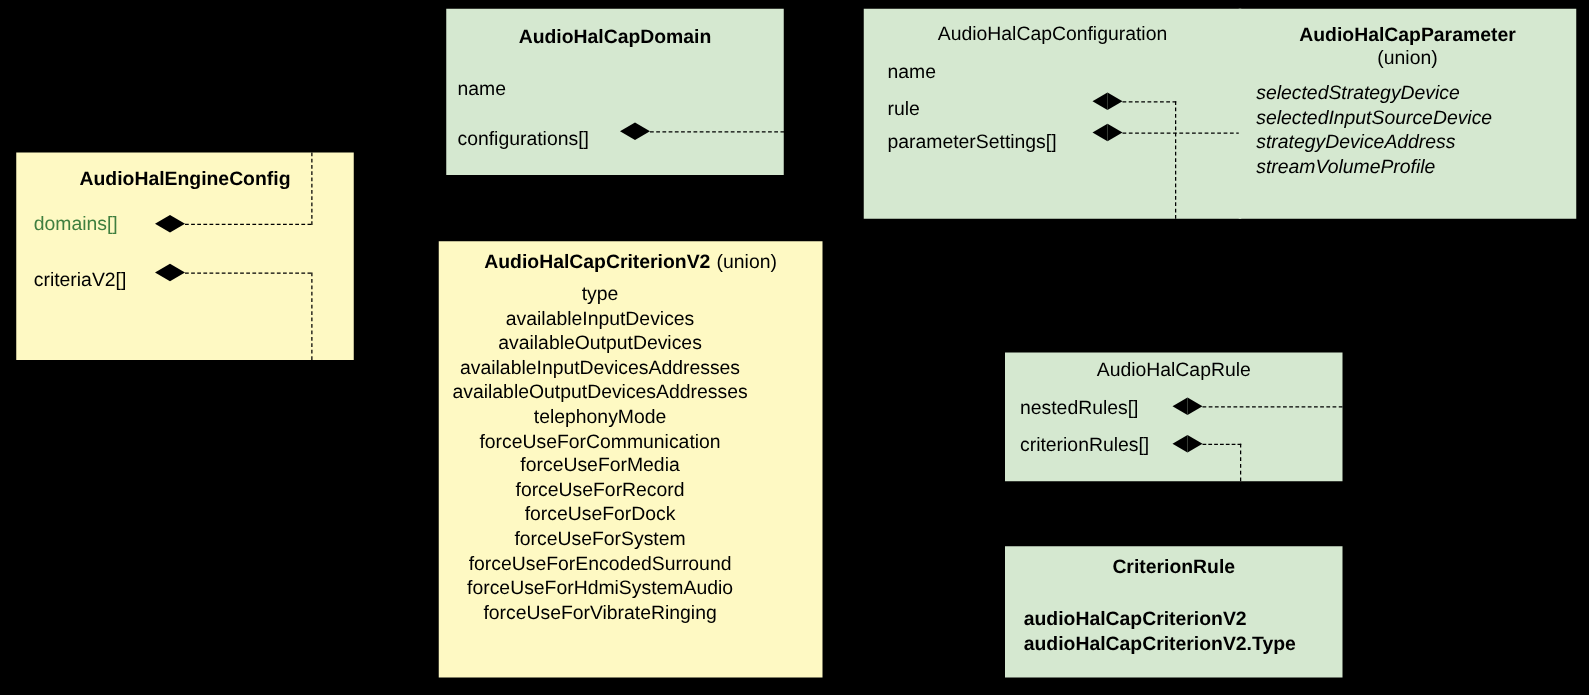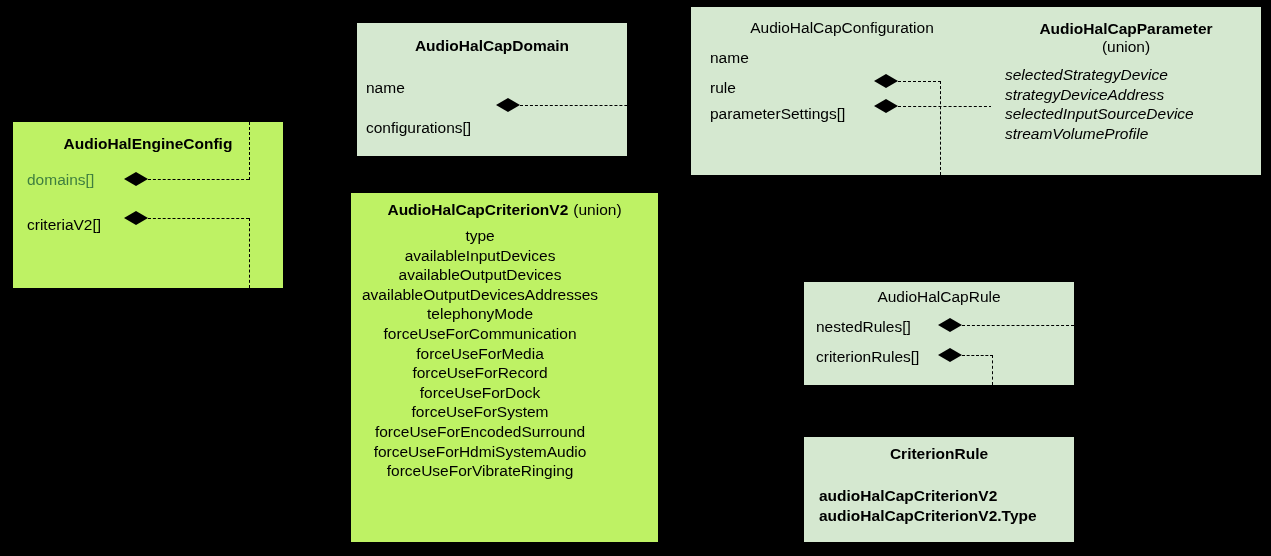--- a/index.html
+++ b/index.html
@@ -21,21 +21,21 @@
     width: 1271px;
     height: 556px;
     background: #000000;
   }
   .uml-box {
     position: absolute;
     box-sizing: border-box;
     overflow: hidden;
   }
   .uml-box.green { background: #d5e8d0; }
-  .uml-box.grey  { background: #bef264; }
+  .uml-box.grey  { background: #fef9c3; }
 
   .box-title {
     text-align: center;
     font-size: 15.5px;
     color: #000000;
     line-height: 1.18;
     white-space: nowrap;
   }
   .box-title.bold { font-weight: bold; }
   .box-title .sub { font-weight: normal; }
@@ -104,21 +104,21 @@
   </div>
 
   <div class="diamond" style="left:136px; top:172px;"></div>
   <div class="hline" style="left:148px; top:179px; width:101px;"></div>
   <div class="vline" style="left:249px; top:122px; height:58px;"></div>
 
   <div class="diamond" style="left:136px; top:211px;"></div>
   <div class="hline" style="left:148px; top:218px; width:101px;"></div>
   <div class="vline" style="left:249px; top:218px; height:70px;"></div>
 
-  <div class="uml-box green" style="left:357px; top:7px; width:270px; height:133px;margin-top:16px;">
+  <div class="uml-box green" style="left:357px; top:7px; width:270px; height:133px;">
     <div class="box-title bold" style="margin-top:14px;">AudioHalCapDomain</div>
     <div class="attr" style="left:9px; top:57px;">name</div>
     <div class="attr" style="left:9px; top:97px;">configurations[]</div>
   </div>
 
   <div class="diamond" style="left:508px; top:98px;"></div>
   <div class="hline" style="left:520px; top:105px; width:172px;"></div>
 
   <div class="uml-box green" style="left:691px; top:7px; width:302px; height:168px;">
     <div class="box-title" style="margin-top:12px;">AudioHalCapConfiguration</div>
@@ -132,34 +132,35 @@
   <div class="vline" style="left:940px; top:81px; height:94px;"></div>
 
   <div class="diamond" style="left:886px; top:99px;"></div>
   <div class="hline" style="left:898px; top:106px; width:94px;"></div>
 
   <div class="uml-box green" style="left:991px; top:7px; width:270px; height:168px;">
     <div class="box-title bold" style="margin-top:13px;">AudioHalCapParameter</div>
     <div class="title-union-line">(union)</div>
     <div class="attr-list" style="left:14px; top:58px;font-style:italic;">
       <div>selectedStrategyDevice</div>
+      <div>selectedInputSourceDevice</div>
       <div>strategyDeviceAddress</div>
-      <div>selectedInputSourceDevice</div>
       <div>streamVolumeProfile</div>
     </div>
   </div>
 
   <div class="uml-box grey" style="left:351px; top:193px; width:307px; height:349px;">
     <div class="box-title bold" style="margin-top:8px;">
       <span>AudioHalCapCriterionV2</span><span class="sub" style="margin-left:5px;">(union)</span>
     </div>
     <div class="attr-list" style="left:11px; top:33px;text-align:center;">
       <div>type</div>
       <div>availableInputDevices</div>
       <div>availableOutputDevices</div>
+      <div>availableInputDevicesAddresses</div>
       <div>availableOutputDevicesAddresses</div>
       <div>telephonyMode</div>
       <div>forceUseForCommunication</div>
       <div>forceUseForMedia</div>
       <div>forceUseForRecord</div>
       <div>forceUseForDock</div>
       <div>forceUseForSystem</div>
       <div>forceUseForEncodedSurround</div>
       <div>forceUseForHdmiSystemAudio</div>
       <div>forceUseForVibrateRinging</div>

